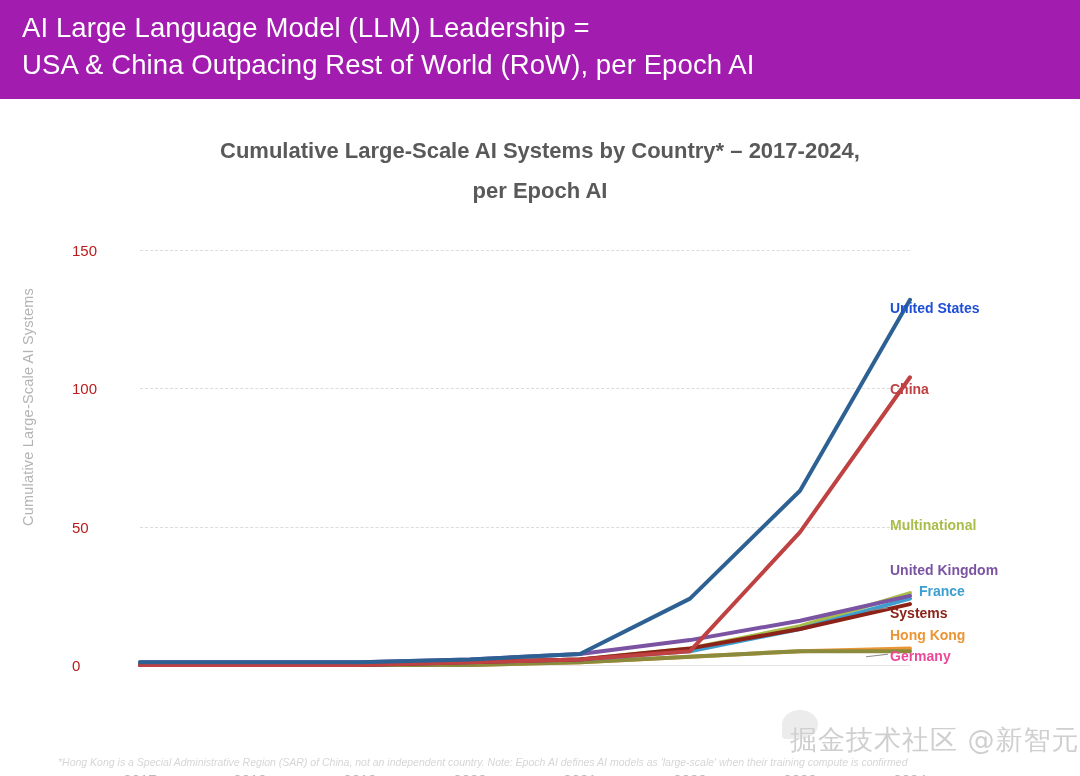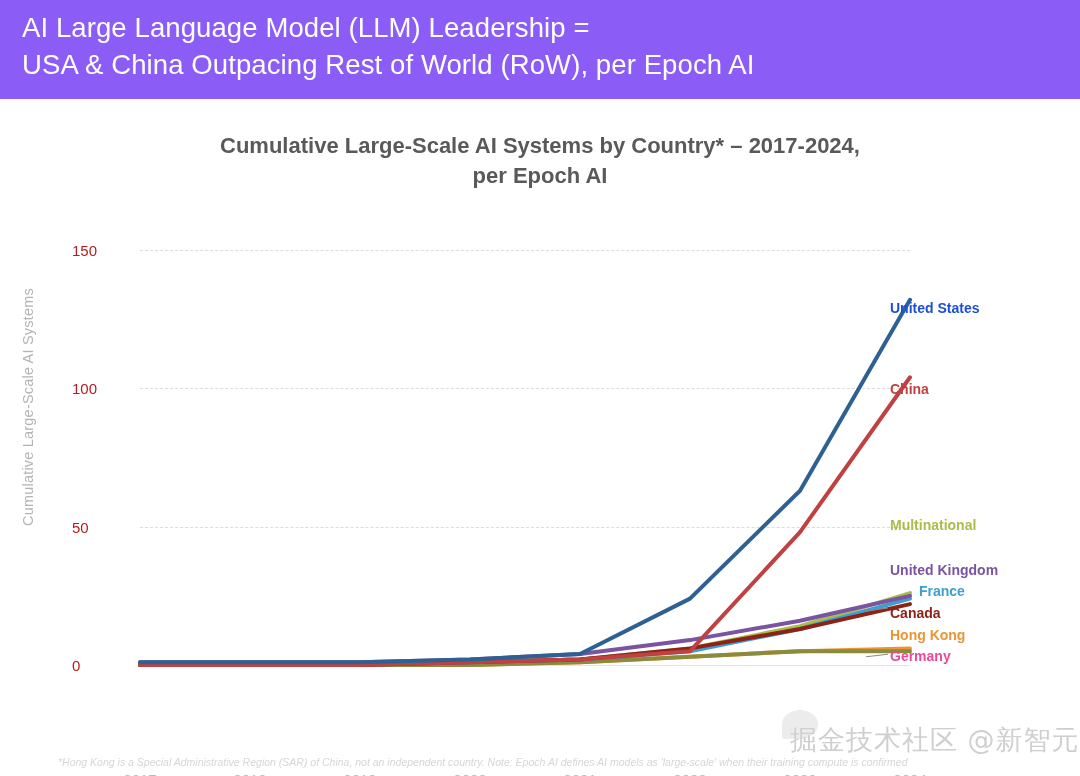--- a/index.html
+++ b/index.html
@@ -8,42 +8,42 @@
     background:#ffffff;
     font-family:"Liberation Sans", sans-serif;
     overflow:hidden;
     position:relative;
   }
   .slide{position:relative;width:1080px;height:776px;background:#fff;}
 
   
   .header{
     position:absolute;left:0;top:0;width:1080px;height:99px;
-    background:#8b5cf6;
+    background:#a21caf;
   }
   .header-title{
     position:absolute;left:22px;top:9px;width:1040px;
     color:#ffffff;
     font-size:27.5px;
     font-weight:400;
     line-height:37px;
     letter-spacing:0.1px;
     white-space:pre-line;
   }
 
   
   .chart-area{position:absolute;left:0;top:99px;width:1080px;height:677px;background:#fff;}
 
   .chart-title{
     position:absolute;left:140px;top:32px;width:800px;
     text-align:center;
     color:#595959;
     font-size:22px;
     font-weight:700;
-    line-height:30px;
+    line-height:40px;
     white-space:pre-line;
   }
 
   
   .plot{position:absolute;left:0;top:0;width:1080px;height:677px;}
 
   .ylabel{
     position:absolute;
     left:-152px; top:300px;
     width:360px;
@@ -186,21 +186,21 @@
           <div class="xtick" style="left: 760px;">2023</div>
           <div class="xtick" style="left: 870px;">2024</div>
         </div>
 
       <div id="label-host">
           <div class="slabel" style="left: 890px; top: 201px; color: #1d4ed8;">United States</div>
           <div class="slabel" style="left: 890px; top: 282px; color: rgb(191, 65, 65);">China</div>
           <div class="slabel" style="left: 890px; top: 418px; color: rgb(169, 189, 74);">Multinational</div>
           <div class="slabel" style="left: 890px; top: 463px; color: rgb(123, 83, 163);">United Kingdom</div>
           <div class="slabel" style="left: 890px; top: 484px; color: rgb(61, 159, 208); padding-left: 29px;">France</div>
-          <div class="slabel" style="left: 890px; top: 506px; color: rgb(140, 34, 24);">Canada</div>
+          <div class="slabel" style="left: 890px; top: 506px; color: rgb(140, 34, 24);">Systems</div>
           <div class="slabel" style="left: 890px; top: 528px; color: rgb(235, 149, 53);">Hong Kong</div>
           <div class="slabel" style="left: 890px; top: 549px; color: #ec4899;">Germany</div>
           <div class="leader" style="left: 866px; top: 510px; width: 22px; transform: rotate(-8deg);"></div>
           <div class="leader" style="left: 866px; top: 556px; width: 22px; transform: rotate(-6deg);"></div>
         </div>
 
     </div>
   </div>
 
   <div class="wm-bubble"></div>

